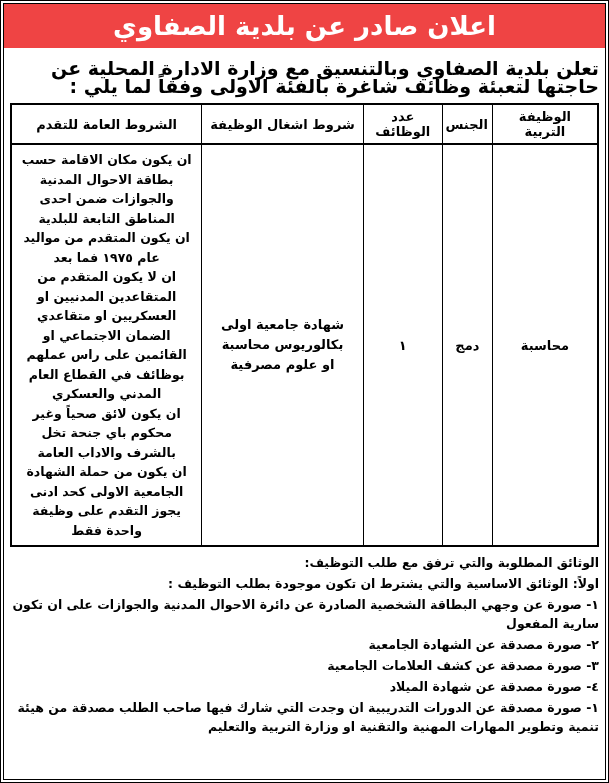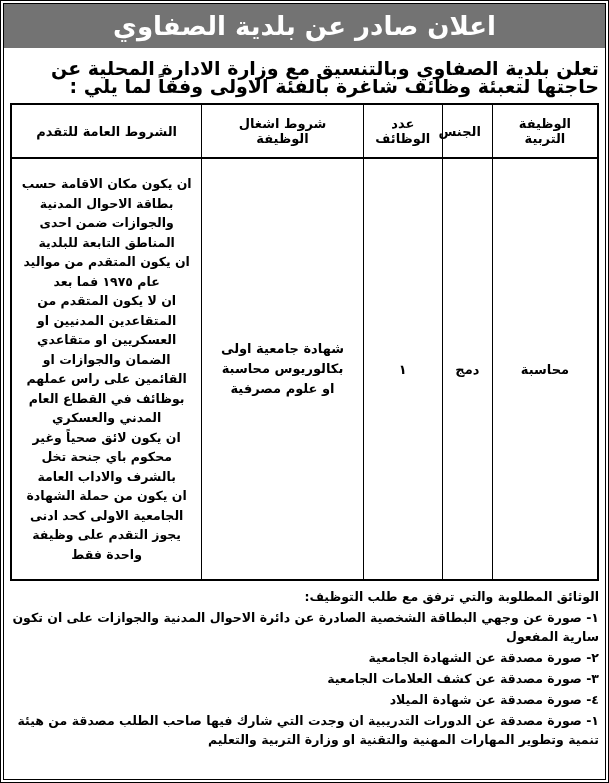--- a/index.html
+++ b/index.html
@@ -11,21 +11,21 @@
     color: #000;
     direction: rtl;
   }
   .page {
     width: 609px; height: 783px;
     border: 4px double #000;
     background: #fff;
     overflow: hidden;
   }
   .title-band {
-    background: #737373;
+    background: #ef4444;
     height: 44px;
     display: flex; align-items: center; justify-content: center;
   }
   .page-title {
     color: #fff;
     font-size: 26px;
     letter-spacing: 0;
     white-space: nowrap;
   }
   .intro {
@@ -40,21 +40,21 @@
     border-collapse: collapse;
     border: 2px solid #000;
     table-layout: fixed;
   }
   table.jobs th, table.jobs td {
     border: 1px solid #000;
   }
   table.jobs th {
     font-size: 13px;
     height: 31px;
-    padding: 11px;
+    padding: 4px;
     text-align: center;
     vertical-align: middle;
     border-bottom: 2px solid #000;
     font-weight: 700;
     margin-top: 24px;
   }
   td.cell-mid {
     text-align: center;
     vertical-align: middle;
     font-size: 13px;
@@ -64,21 +64,21 @@
     vertical-align: middle;
     font-size: 13px;
     line-height: 20px;
     padding: 16px 12px;
   }
   td.cell-general {
     vertical-align: top;
     text-align: center;
     font-size: 12.5px;
     line-height: 19.5px;
-    padding: 15px 5px;
+    padding: 5px 5px;
     height: 297px;
   }
   .cond-line { margin: 0; }
   .docs {
     padding: 6px 6px 0 6px;
     font-size: 12.5px;
     line-height: 19px;
     text-align: right;
   }
   .doc-line { margin-bottom: 2px; }
@@ -114,31 +114,32 @@
     </thead>
     <tbody>
       <tr>
         <td class="cell-mid">محاسبة</td>
         <td class="cell-mid">دمج</td>
         <td class="cell-mid">١</td>
         <td class="cell-occupation">شهادة جامعية اولى بكالوريوس محاسبة او علوم مصرفية</td>
         <td class="cell-general">
           <div class="cond-line">ان يكون مكان الاقامة حسب بطاقة الاحوال المدنية والجوازات ضمن احدى المناطق التابعة للبلدية</div>
           <div class="cond-line">ان يكون المتقدم من مواليد عام ١٩٧٥ فما بعد</div>
-          <div class="cond-line">ان لا يكون المتقدم من المتقاعدين المدنيين او العسكريين او متقاعدي الضمان والجوازات او القائمين على راس عملهم بوظائف في القطاع العام المدني والعسكري</div>
+          <div class="cond-line">ان لا يكون المتقدم من المتقاعدين المدنيين او العسكريين او متقاعدي الضمان الاجتماعي او القائمين على راس عملهم بوظائف في القطاع العام المدني والعسكري</div>
           <div class="cond-line">ان يكون لائق صحياً وغير محكوم باي جنحة تخل بالشرف والاداب العامة</div>
           <div class="cond-line">ان يكون من حملة الشهادة الجامعية الاولى كحد ادنى</div>
           <div class="cond-line">يجوز التقدم على وظيفة واحدة فقط</div>
         </td>
       </tr>
     </tbody>
   </table>
 
   <div class="docs">
     <div class="doc-line">الوثائق المطلوبة والتي ترفق مع طلب التوظيف:</div>
+    <div class="doc-line">اولاً: الوثائق الاساسية والتي يشترط ان تكون موجودة بطلب التوظيف :</div>
     <div class="doc-line">١- صورة عن وجهي البطاقة الشخصية الصادرة عن دائرة الاحوال المدنية والجوازات على ان تكون سارية المفعول</div>
     <div class="doc-line">٢- صورة مصدقة عن الشهادة الجامعية</div>
     <div class="doc-line">٣- صورة مصدقة عن كشف العلامات الجامعية</div>
     <div class="doc-line">٤- صورة مصدقة عن شهادة الميلاد</div>
     <p class="doc-para">١- صورة مصدقة عن الدورات التدريبية ان وجدت التي شارك فيها صاحب الطلب مصدقة من هيئة تنمية وتطوير المهارات المهنية والتقنية او وزارة التربية والتعليم</p>
 
   </div>
 
 </div>
 

